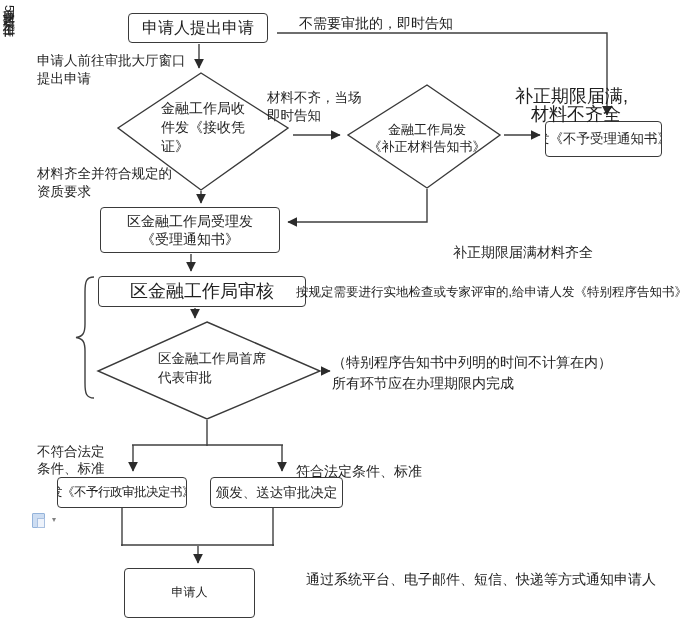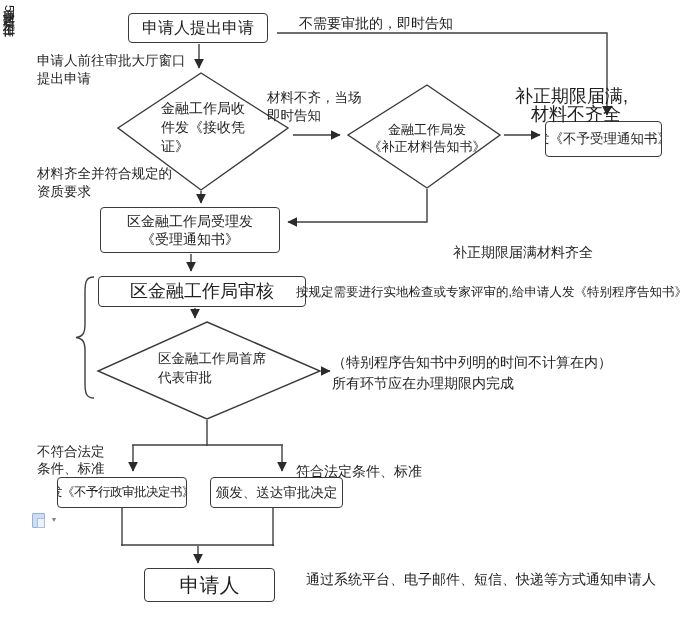--- a/index.html
+++ b/index.html
@@ -16,21 +16,21 @@
   }
   .lbl{position:absolute;line-height:1.3;white-space:nowrap;z-index:2;}
   .dlabel{position:absolute;z-index:2;line-height:1.35;}
   
   .b-start{left:128px;top:13px;width:140px;height:30px;font-size:16px;}
   .b-reject{left:545px;top:121px;width:117px;height:36px;font-size:13.5px;}
   .b-accept{left:100px;top:207px;width:180px;height:46px;font-size:14px;}
   .b-review{left:98px;top:276px;width:208px;height:31px;font-size:18px;}
   .b-deny{left:57px;top:477px;width:130px;height:31px;font-size:12.5px;letter-spacing:-0.5px;justify-content:center;}
   .b-issue{left:210px;top:477px;width:133px;height:31px;font-size:13.5px;}
-  .b-applicant{left:144px;top:568px;width:131px;height:34px;font-size:20px;}
+  .b-applicant{left:124px;top:568px;width:131px;height:50px;font-size:12px;}
   
   .d1-label{left:161px;top:99px;width:92px;font-size:14px;line-height:19px;}
   .d2-label{left:362px;top:121px;width:130px;font-size:13px;line-height:17px;text-align:center;}
   .d3-label{left:158px;top:349px;width:118px;font-size:13.5px;line-height:19px;}
   
   .a-noapproval{left:299px;top:14px;font-size:14px;}
   .a-window{left:37px;top:52px;font-size:13.5px;line-height:18px;}
   .a-incomplete{left:267px;top:89px;font-size:13.5px;line-height:18px;}
   .a-complete{left:37px;top:165px;font-size:13.5px;line-height:18px;}
   .a-deadline-inc{left:515px;top:87px;width:106px;font-size:18px;line-height:18px;text-align:right;}

